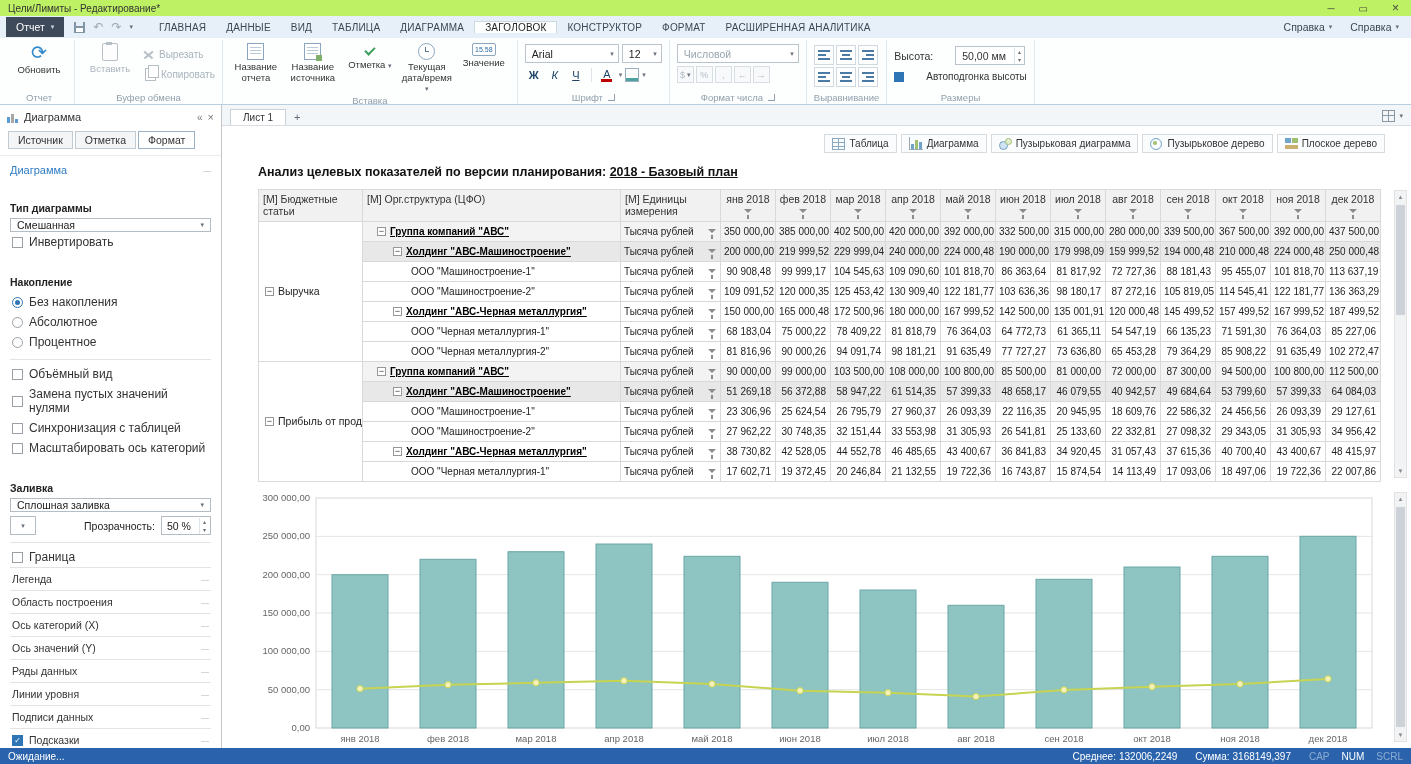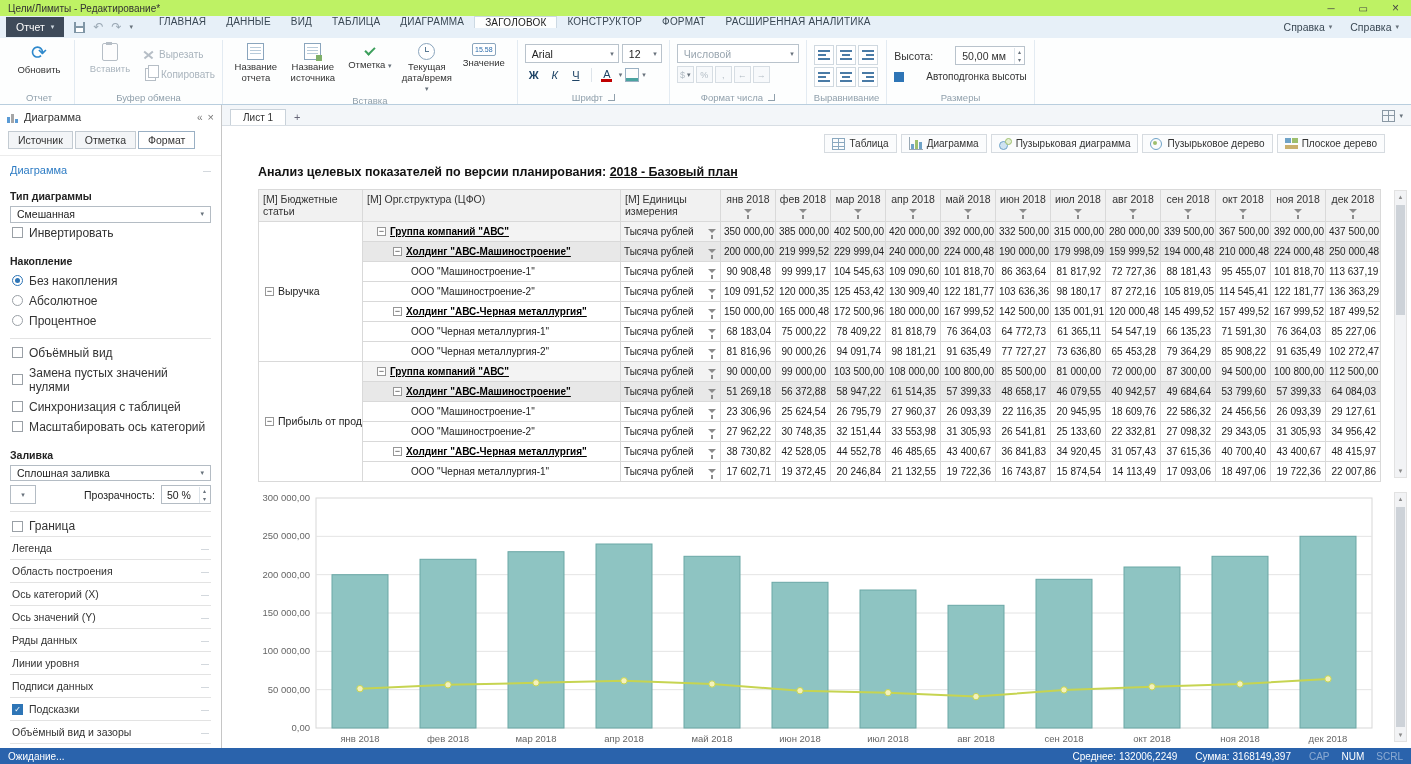--- a/index.html
+++ b/index.html
@@ -11,21 +11,21 @@
   .winbtns{margin-left:auto;display:flex;gap:24px;align-items:center;color:#444;font-size:10px;padding-right:4px}
   .winbtns span{cursor:default}
 
   
   .tabrow{height:22px;display:flex;align-items:stretch;background:#e7f0f8;padding:0 6px}
   .filebtn{background:#3e4a59;color:#fff;font-size:10.5px;display:flex;align-items:center;gap:6px;padding:0 10px;margin:1px 0}
   .qat{display:flex;align-items:center;gap:8px;padding:0 10px;color:#9aa8b4;font-size:12px}
   .ic-save{width:11px;height:11px;background:#8096a6;position:relative;display:inline-block}
   .ic-save::before{content:"";position:absolute;left:2px;top:0;width:7px;height:4px;background:#e7f0f8}
   .ic-save::after{content:"";position:absolute;left:2px;bottom:1px;width:7px;height:4px;background:#fff}
-  .rtabs{display:flex;align-items:flex-start;margin-left:6px}
+  .rtabs{display:flex;align-items:center;margin-left:6px}
   .rtab{display:flex;align-items:center;padding:0 10px;font-size:10px;color:#3a4854;letter-spacing:.2px;cursor:default}
   .rtab.active{background:#fdfefe;border:1px solid #ccd9e3;border-bottom:none;color:#222}
   .rmenus{margin-left:auto;display:flex;gap:18px;align-items:center;font-size:10.5px;color:#3a4854;padding-right:6px}
   .rmenu{display:flex;gap:4px;align-items:center}
   .car{font-size:7px;color:#68727c}
 
   
   .ribbon{height:64px;background:#fdfefe;border-bottom:1px solid #b9cede;display:flex;align-items:stretch;padding:2px 4px 0}
   .rgroup{display:flex;flex-direction:column;border-right:1px solid #e3ebf2;padding:1px 7px 0}
   .rg-body{flex:1;display:flex;align-items:flex-start;gap:5px}
@@ -87,21 +87,21 @@
   .p-ic{width:12px;height:11px;background-repeat:no-repeat;background-image:linear-gradient(#5b9bd5,#5b9bd5),linear-gradient(#a6a6a6,#a6a6a6),linear-gradient(#5b9bd5,#5b9bd5);background-size:3px 6px,3px 9px,3px 4px;background-position:0 5px,4px 2px,8px 7px}
   .p-head .pbtn{color:#777;font-size:10px}
   .p-head .pbtn.first{margin-left:auto}
   .p-tabs{display:flex;gap:2px;padding:2px 8px 6px;border-bottom:1px solid #ececec;flex:none}
   .ptab{border:1px solid #c3cbd2;background:#f3f5f7;font-size:10.5px;color:#333;padding:2px 9px}
   .ptab.active{background:#fff;border-color:#9ab0c4}
   .p-body{flex:1;display:flex;flex-direction:column;padding:4px 10px 4px;overflow:hidden;min-height:0}
   .psechead{display:flex;align-items:center;justify-content:space-between;font-size:11px;margin:4px 0 2px}
   .psechead.blue{color:#2e7cc4}
   .secdash{color:#a9b4bd;font-size:8px}
-  .plabel{font-weight:bold;font-size:10.5px;margin:12px 0 4px;color:#222}
+  .plabel{font-weight:bold;font-size:10.5px;margin:24px 0 4px;color:#222}
   .pselect{height:20px;border:1px solid #b4bcc4;background:#fff;display:flex;align-items:center;justify-content:space-between;padding:0 6px;font-size:10.5px;box-sizing:border-box}
   .optrow{display:flex;align-items:center;gap:6px;padding:3px 2px;font-size:12px;color:#333}
   .radio{width:11px;height:11px;border:1px solid #9aa0a6;border-radius:50%;background:#fff;position:relative;flex:none;box-sizing:border-box}
   .radio.on{border-color:#2e75b6}
   .radio.on::after{content:"";position:absolute;left:2px;top:2px;right:2px;bottom:2px;background:#2e75b6;border-radius:50%}
   .cbx{width:11px;height:11px;border:1px solid #9aa0a6;background:#fff;flex:none;font-size:8px;line-height:9px;text-align:center;color:#fff;box-sizing:border-box}
   .cbx.on{background:#2e75b6;border-color:#2e75b6}
   .pline{border-top:1px solid #e3e3e3;margin:7px 0 4px}
   .transprow{display:flex;align-items:center;gap:6px;margin-top:4px;font-size:10.5px}
   .colorbtn{width:26px;height:19px;border:1px solid #b4bcc4;background:#fff;display:flex;align-items:center;justify-content:center;box-sizing:border-box}

